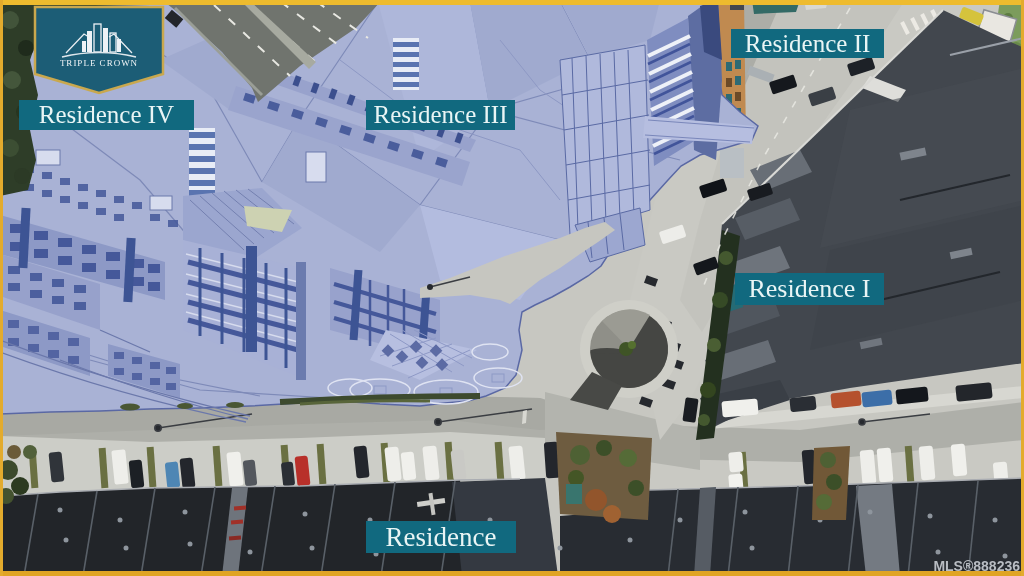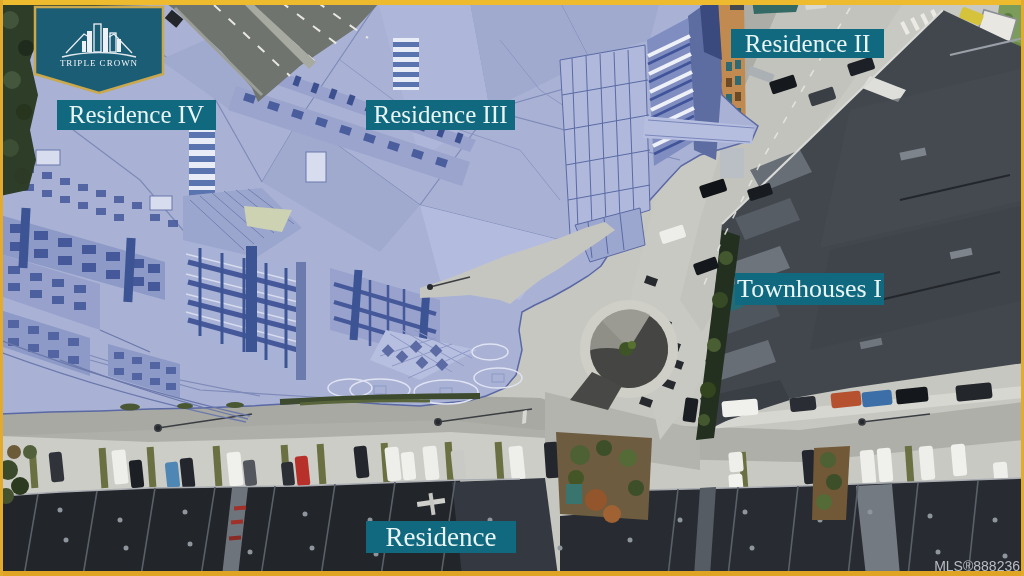--- a/index.html
+++ b/index.html
@@ -655,24 +655,24 @@
 
 <text x="99" y="66" font-family="Liberation Serif, serif" font-size="9" letter-spacing="1" fill="#f2f6f8" text-anchor="middle">TRIPLE CROWN</text>
 </g>
 
 <rect x="0" y="0" width="1024" height="5" fill="#eebb2e"></rect>
 <rect x="0" y="571" width="1024" height="5" fill="#e0a424"></rect>
 <rect x="0" y="0" width="3" height="576" fill="#e3ab2d"></rect>
 <rect x="1021" y="0" width="3" height="576" fill="#e3ab2d"></rect>
 </svg>
 
-<div class="lbl" style="left:19px;top:100px;width:159px;height:30px;font-size:25px;line-height:30px;margin-left:38px;">Residence IV</div>
+<div class="lbl" style="left:19px;top:100px;width:175px;height:30px;font-size:25px;line-height:30px;">Residence IV</div>
 
 <div class="lbl" style="left:731px;top:29px;width:153px;height:29px;font-size:25px;line-height:29px;">Residence II</div>
 
 <div class="lbl" style="left:366px;top:100px;width:149px;height:30px;font-size:25px;line-height:30px;">Residence III</div>
 
-<div class="lbl" style="left:735px;top:273px;width:149px;height:32px;font-size:26px;line-height:32px;">Townhouses I</div>
+<div class="lbl" style="left:735px;top:273px;width:149px;height:32px;font-size:26px;line-height:32px;">Residence I</div>
 
 <div class="lbl" style="left:366px;top:521px;width:150px;height:32px;font-size:27px;line-height:32px;">Residence</div>
 
-<div style="position:absolute;left:930px;top:558px;width:90px;font-size:14px;color:#b9bdc3;text-align:right;">MLS®888236</div>
+<div style="position:absolute;left:930px;top:558px;width:90px;font-size:14px;color:#b9bdc3;text-align:right;font-weight:bold;">MLS®888236</div>
 </div>
 
 </body></html>

